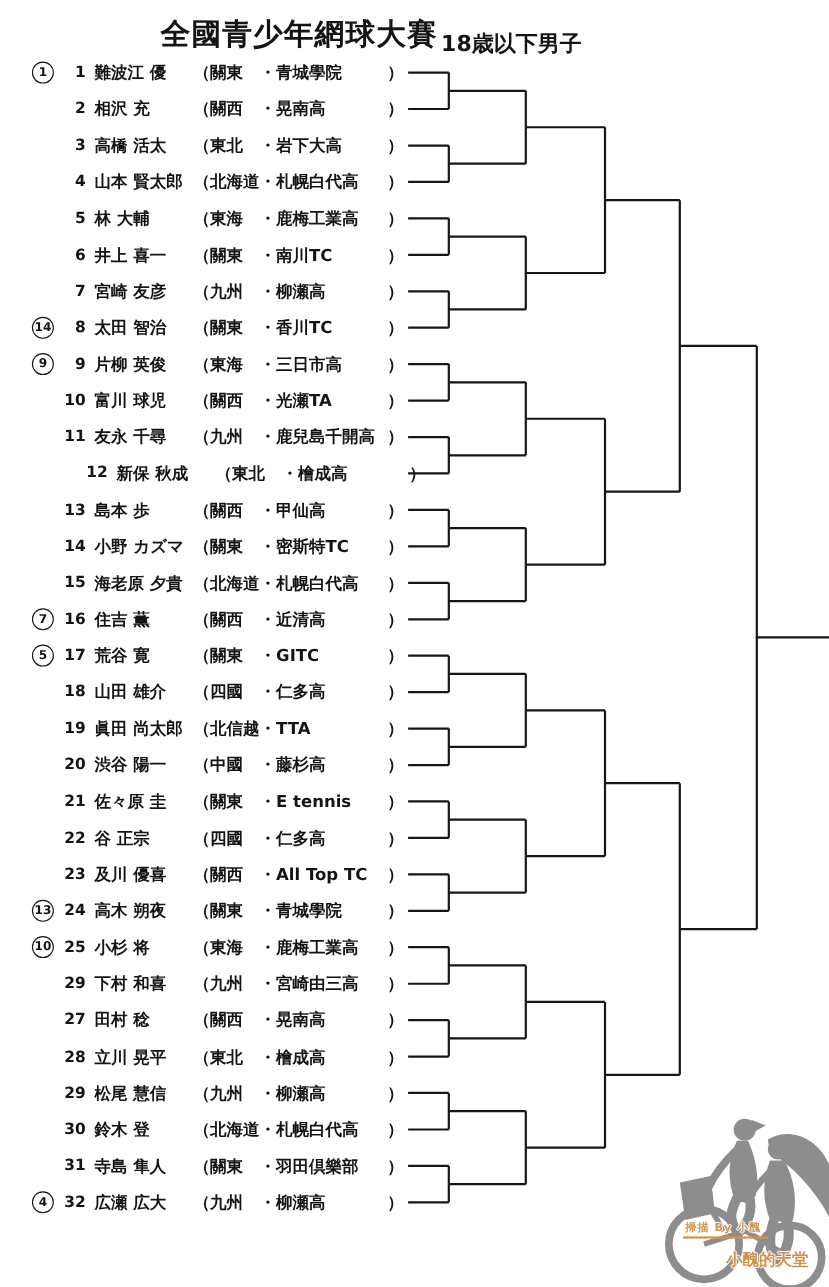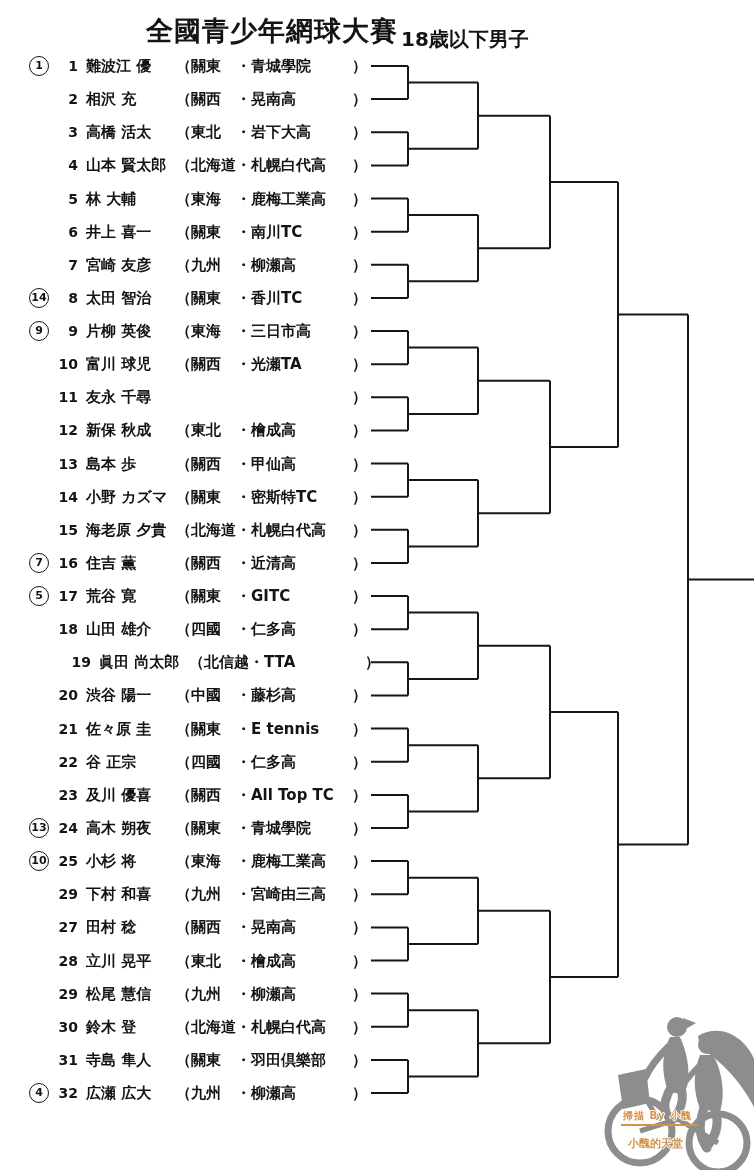--- a/index.html
+++ b/index.html
@@ -36,22 +36,22 @@
   #bracket{position:absolute;left:0;top:0;pointer-events:none;}
   
   .wm{position:absolute;left:600px;top:995px;width:154px;height:175px;}
   .wm-text1{
     position:absolute;left:621px;top:1109px;
     font-size:10px;font-weight:bold;letter-spacing:1px;white-space:nowrap;
     color:#d2924a;border-bottom:2px solid #d2924a;padding:0 6px 1px 2px;
     text-shadow:-1px 0 #fff,1px 0 #fff,0 -1px #fff,0 1px #fff;
   }
   .wm-text2{
-    position:absolute;left:628px;top:1136px;
-    font-size:11px;font-weight:bold;white-space:nowrap;
+    position:absolute;left:660px;top:1136px;
+    font-size:15px;font-weight:bold;white-space:nowrap;
     color:#d2924a;
     text-shadow:-1px 0 #fff,1px 0 #fff,0 -1px #fff,0 1px #fff;
   }
 </style>
 </head>
 <body>
 
 <div class="page">
 
   <div class="title-main">全國青少年網球大賽</div>
@@ -121,23 +121,24 @@
       </div>
       <div class="row" style="top: 353px;">
         <span class="num">10</span>
         <span class="pname">富川 球児</span>
         <span class="aff"><span>（</span><span class="region">關西</span><span>・</span><span>光瀬TA</span></span>
         <span class="pclose">）</span>
       </div>
       <div class="row" style="top: 386px;">
         <span class="num">11</span>
         <span class="pname">友永 千尋</span>
-        <span class="pclose">）</span>
-      </div>
-      <div class="row" style="top: 419px;">
+        <span class="aff"><span>（</span><span class="region">九州</span><span>・</span><span>鹿兒島千開高</span></span>
+        <span class="pclose">）</span>
+      </div>
+      <div class="row" style="top: 419px; margin-left: 20px;">
         <span class="num">12</span>
         <span class="pname">新保 秋成</span>
         <span class="aff"><span>（</span><span class="region">東北</span><span>・</span><span>檜成高</span></span>
         <span class="pclose">）</span>
       </div>
       <div class="row" style="top: 453px;">
         <span class="num">13</span>
         <span class="pname">島本 歩</span>
         <span class="aff"><span>（</span><span class="region">關西</span><span>・</span><span>甲仙高</span></span>
         <span class="pclose">）</span>
@@ -167,21 +168,21 @@
         <span class="pname">荒谷 寛</span>
         <span class="aff"><span>（</span><span class="region">關東</span><span>・</span><span>GITC</span></span>
         <span class="pclose">）</span>
       </div>
       <div class="row" style="top: 618px;">
         <span class="num">18</span>
         <span class="pname">山田 雄介</span>
         <span class="aff"><span>（</span><span class="region">四國</span><span>・</span><span>仁多高</span></span>
         <span class="pclose">）</span>
       </div>
-      <div class="row" style="top: 651px; margin-left: 13px;">
+      <div class="row" style="top: 651px;">
         <span class="num">19</span>
         <span class="pname">眞田 尚太郎</span>
         <span class="aff"><span>（</span><span class="region">北信越</span><span>・</span><span>TTA</span></span>
         <span class="pclose">）</span>
       </div>
       <div class="row" style="top: 684px;">
         <span class="num">20</span>
         <span class="pname">渋谷 陽一</span>
         <span class="aff"><span>（</span><span class="region">中國</span><span>・</span><span>藤杉高</span></span>
         <span class="pclose">）</span>

